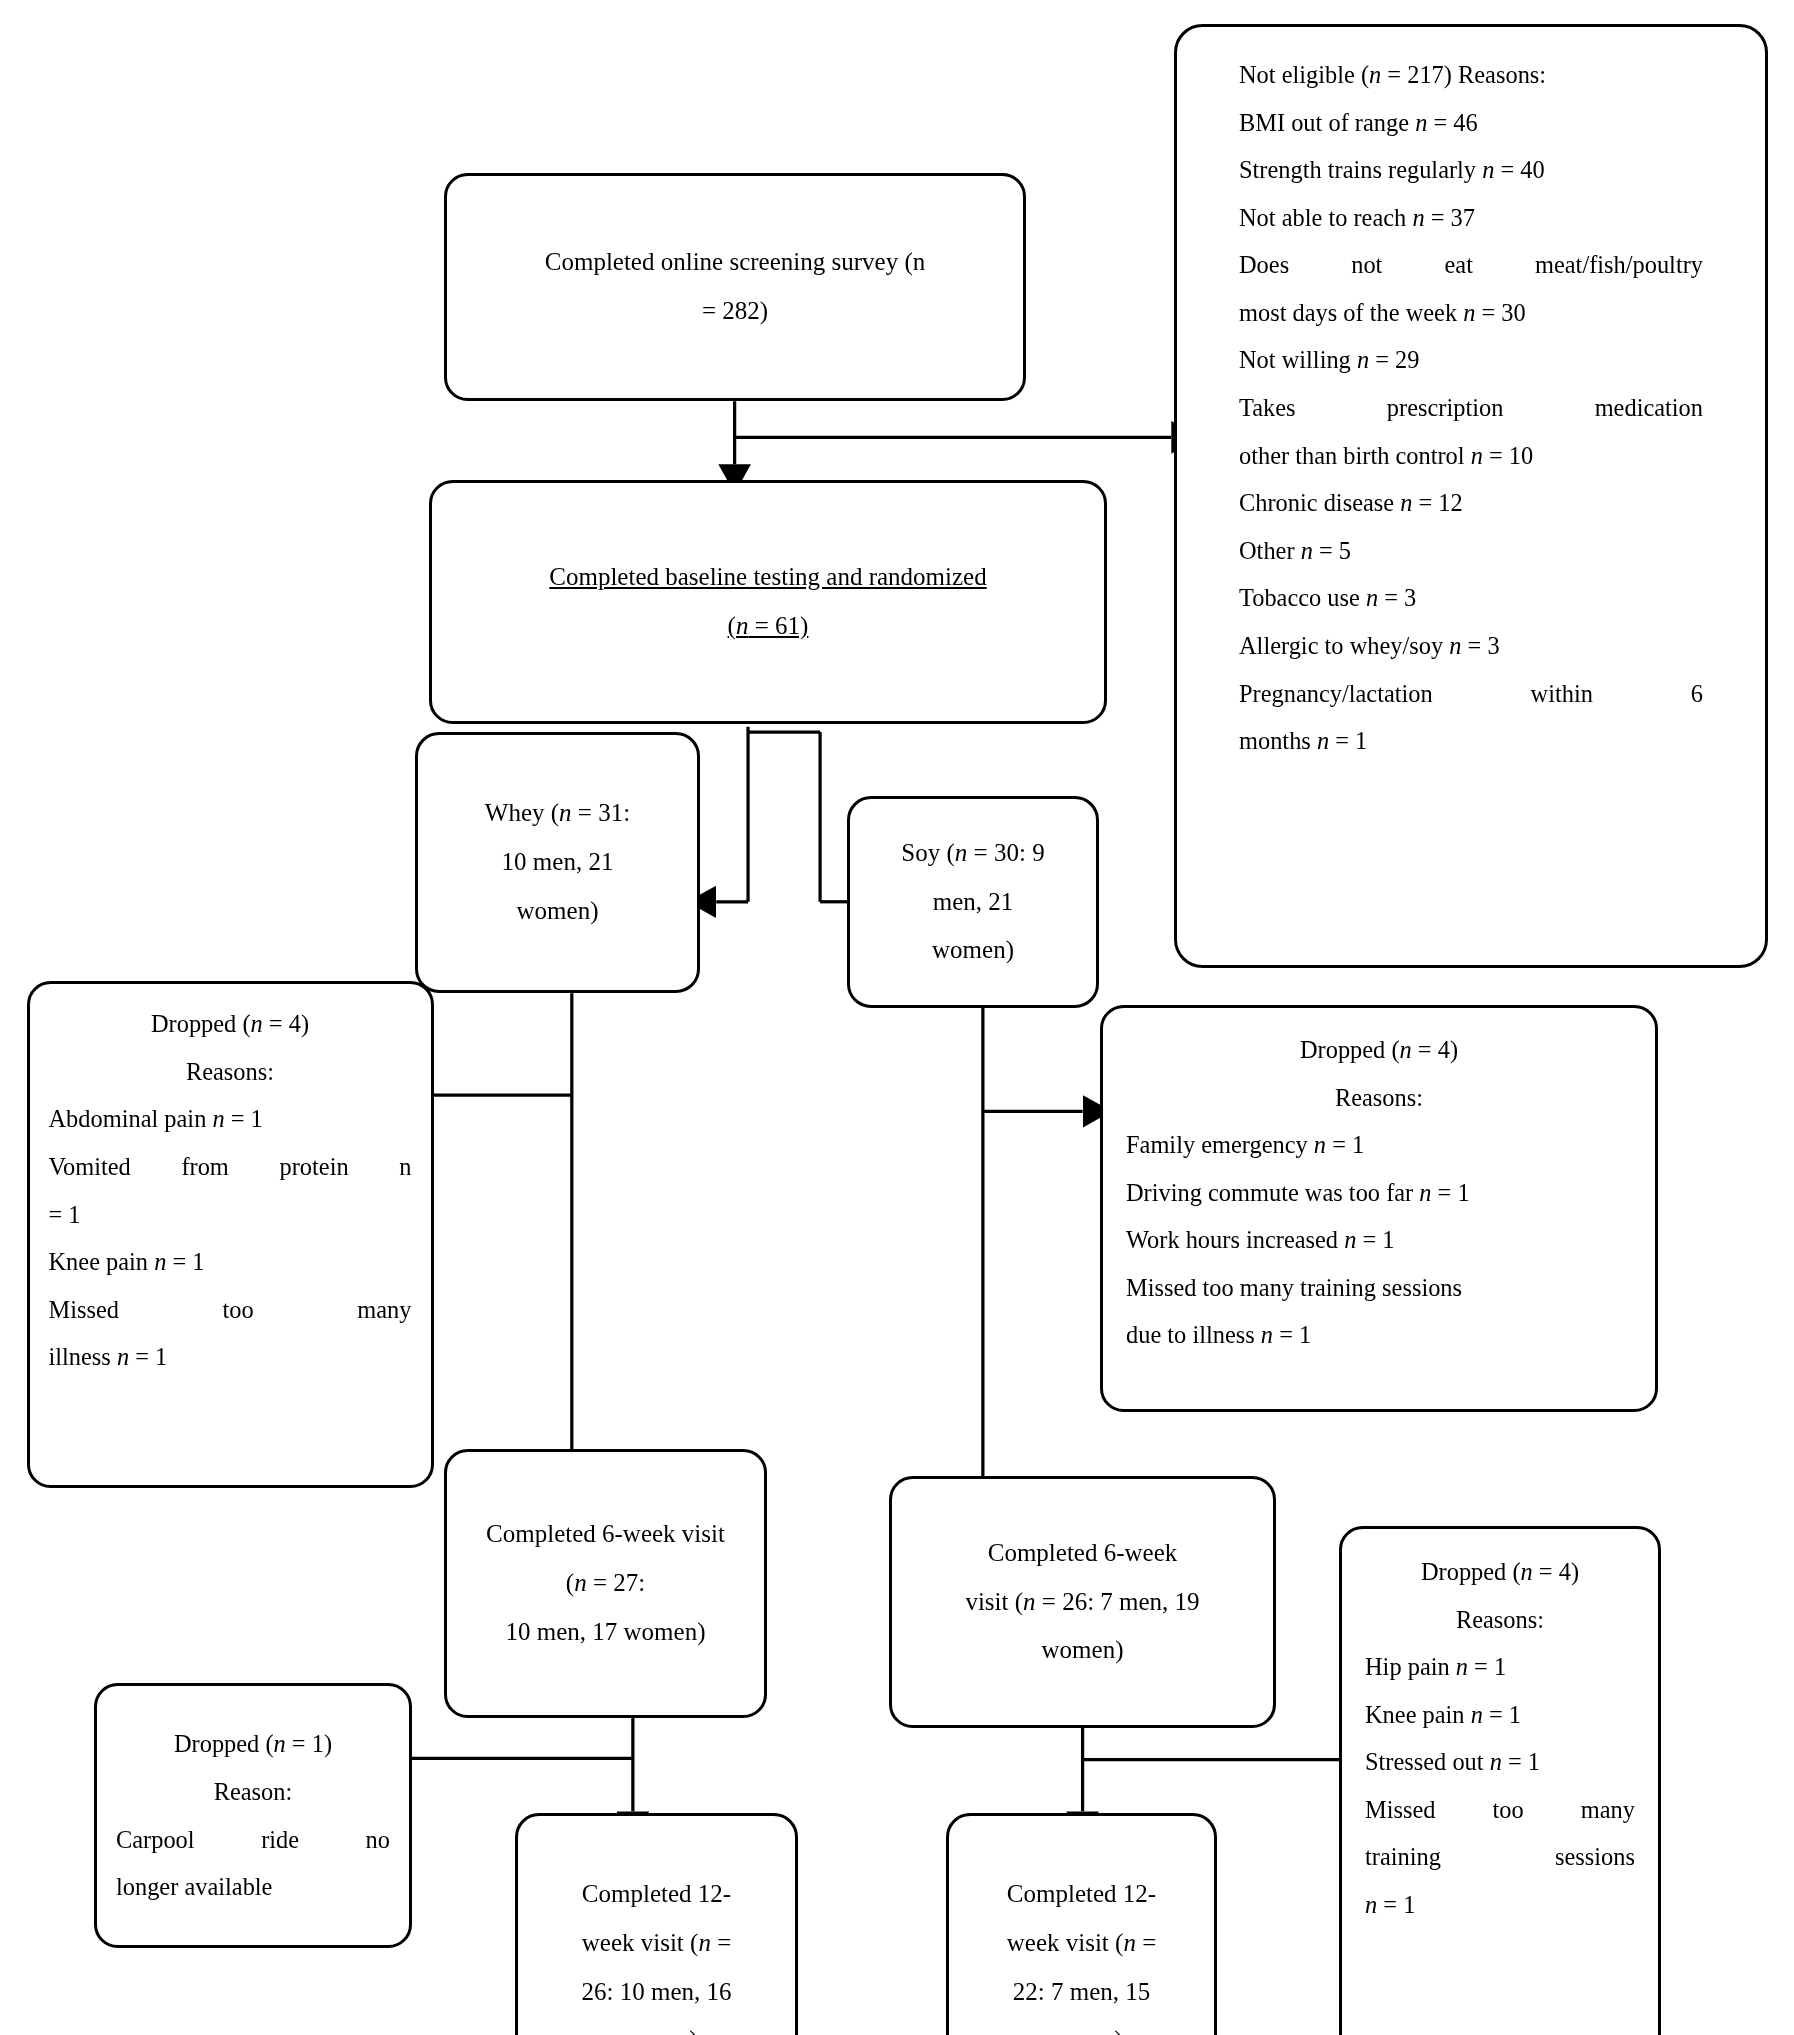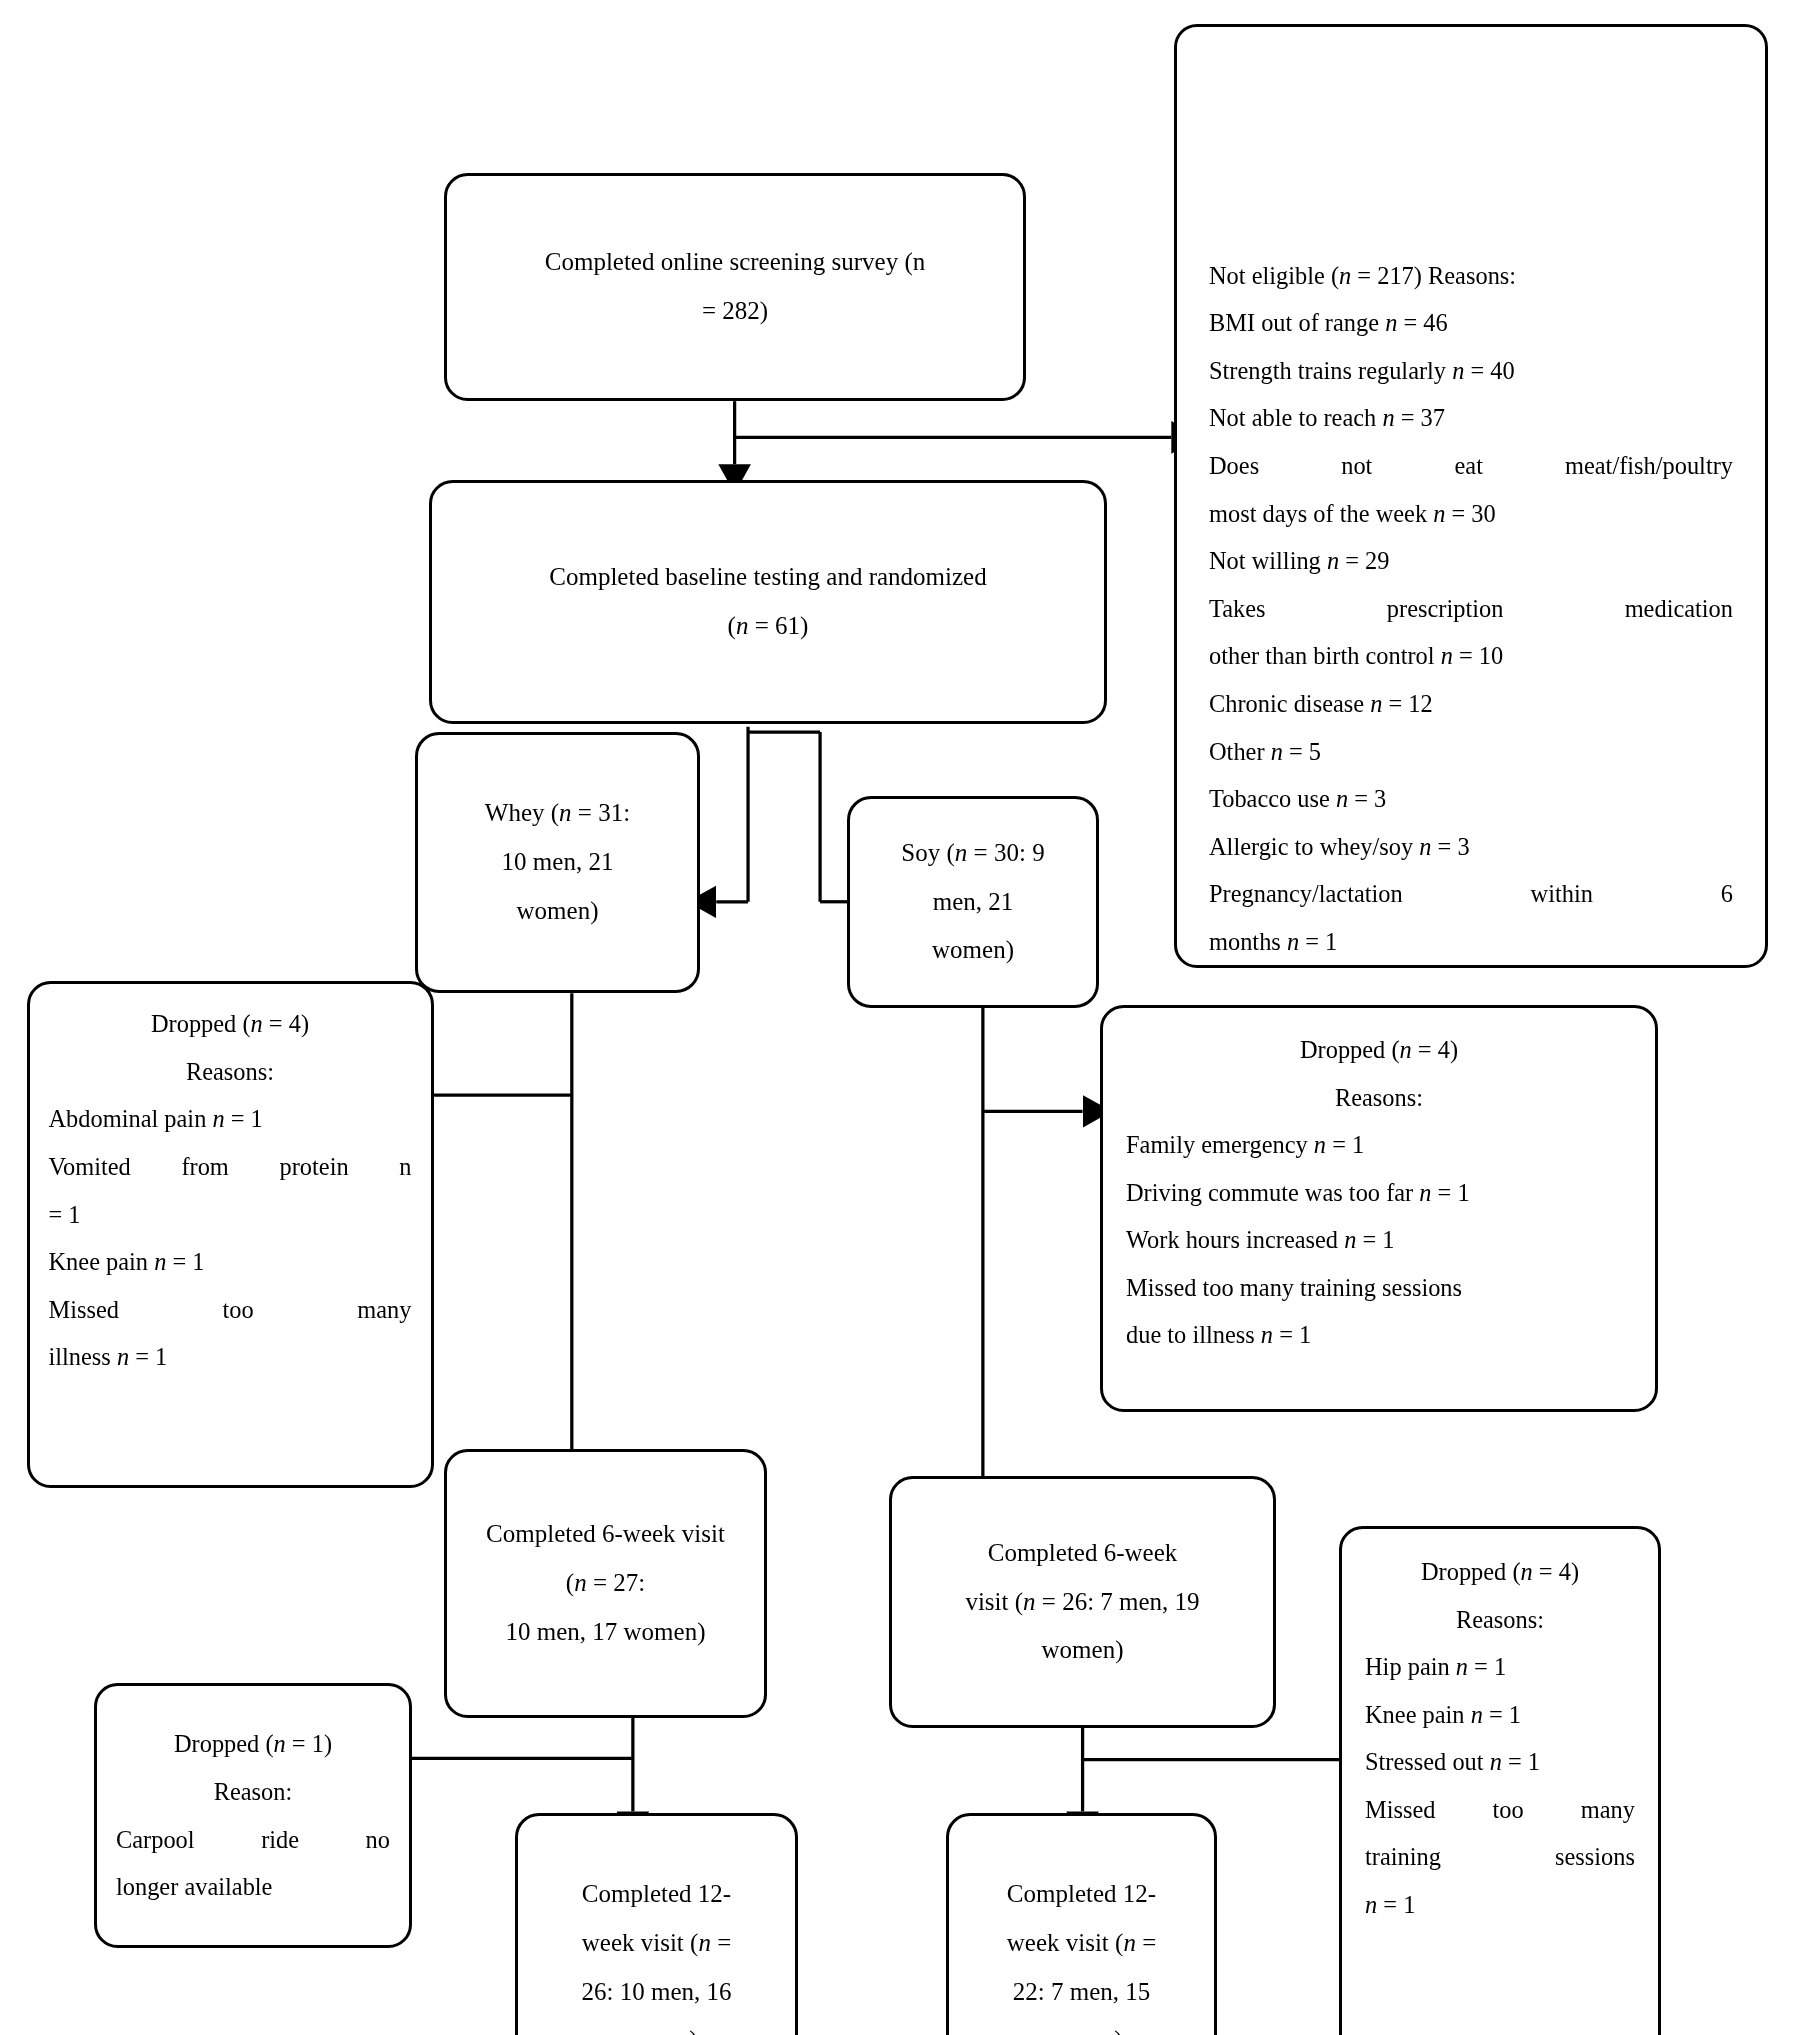--- a/index.html
+++ b/index.html
@@ -76,39 +76,39 @@
       <path d="M2660,4245 L2660,4450" marker-end="url(#ad)"></path>
       <path d="M2660,4323 L3290,4323" marker-end="url(#ad)"></path>
     </g>
   </svg>
 
   <div class="node ctr fs-a r-md" style="left:444px;top:173px;width:582px;height:228px;padding:8px 49px;">
     <span class="ln">Completed online screening survey (n</span>
     <span class="ln">= 282)</span>
   </div>
 
-  <div class="node just fs-b r-lg" style="left:1174px;top:24.4px;width:594px;height:944px;padding:0 32px;justify-content:flex-end;padding-top:23.6px;border-radius:23px;">
+  <div class="node just fs-b r-lg" style="left:1174px;top:24.4px;width:594px;height:944px;padding:0 62px;justify-content:flex-start;padding-top:23.6px;">
     <span class="ln">Not eligible (<em class="n">n</em> = 217) Reasons:</span>
     <span class="ln">BMI out of range <em class="n">n</em> = 46</span>
     <span class="ln">Strength trains regularly <em class="n">n</em> = 40</span>
     <span class="ln">Not able to reach <em class="n">n</em> = 37</span>
     <span class="ln" style="text-align-last:justify;">Does not eat meat/fish/poultry</span>
     <span class="ln">most days of the week <em class="n">n</em> = 30</span>
     <span class="ln">Not willing <em class="n">n</em> = 29</span>
     <span class="ln" style="text-align-last:justify;">Takes prescription medication</span>
     <span class="ln">other than birth control <em class="n">n</em> = 10</span>
     <span class="ln">Chronic disease <em class="n">n</em> = 12</span>
     <span class="ln">Other <em class="n">n</em> = 5</span>
     <span class="ln">Tobacco use <em class="n">n</em> = 3</span>
     <span class="ln">Allergic to whey/soy <em class="n">n</em> = 3</span>
     <span class="ln" style="text-align-last:justify;">Pregnancy/lactation within 6</span>
     <span class="ln">months <em class="n">n</em> = 1</span>
   </div>
 
-  <div class="node ctr fs-a r-md" style="left:429px;top:480px;width:678px;height:244px;padding:0 24.4px;">
+  <div class="node ctr fs-a r-md" style="left:429px;top:480px;width:678px;height:244px;padding:0 24.4px;text-decoration:underline;">
     <span class="ln">Completed baseline testing and randomized</span>
     <span class="ln">(<em class="n">n</em> = 61)</span>
   </div>
 
   <div class="node ctr fs-a r-sm" style="left:415px;top:732px;width:285px;height:261px;padding:0 16.3px;">
     <span class="ln">Whey (<em class="n">n</em> = 31:</span>
     <span class="ln">10 men, 21</span>
     <span class="ln">women)</span>
   </div>
 

